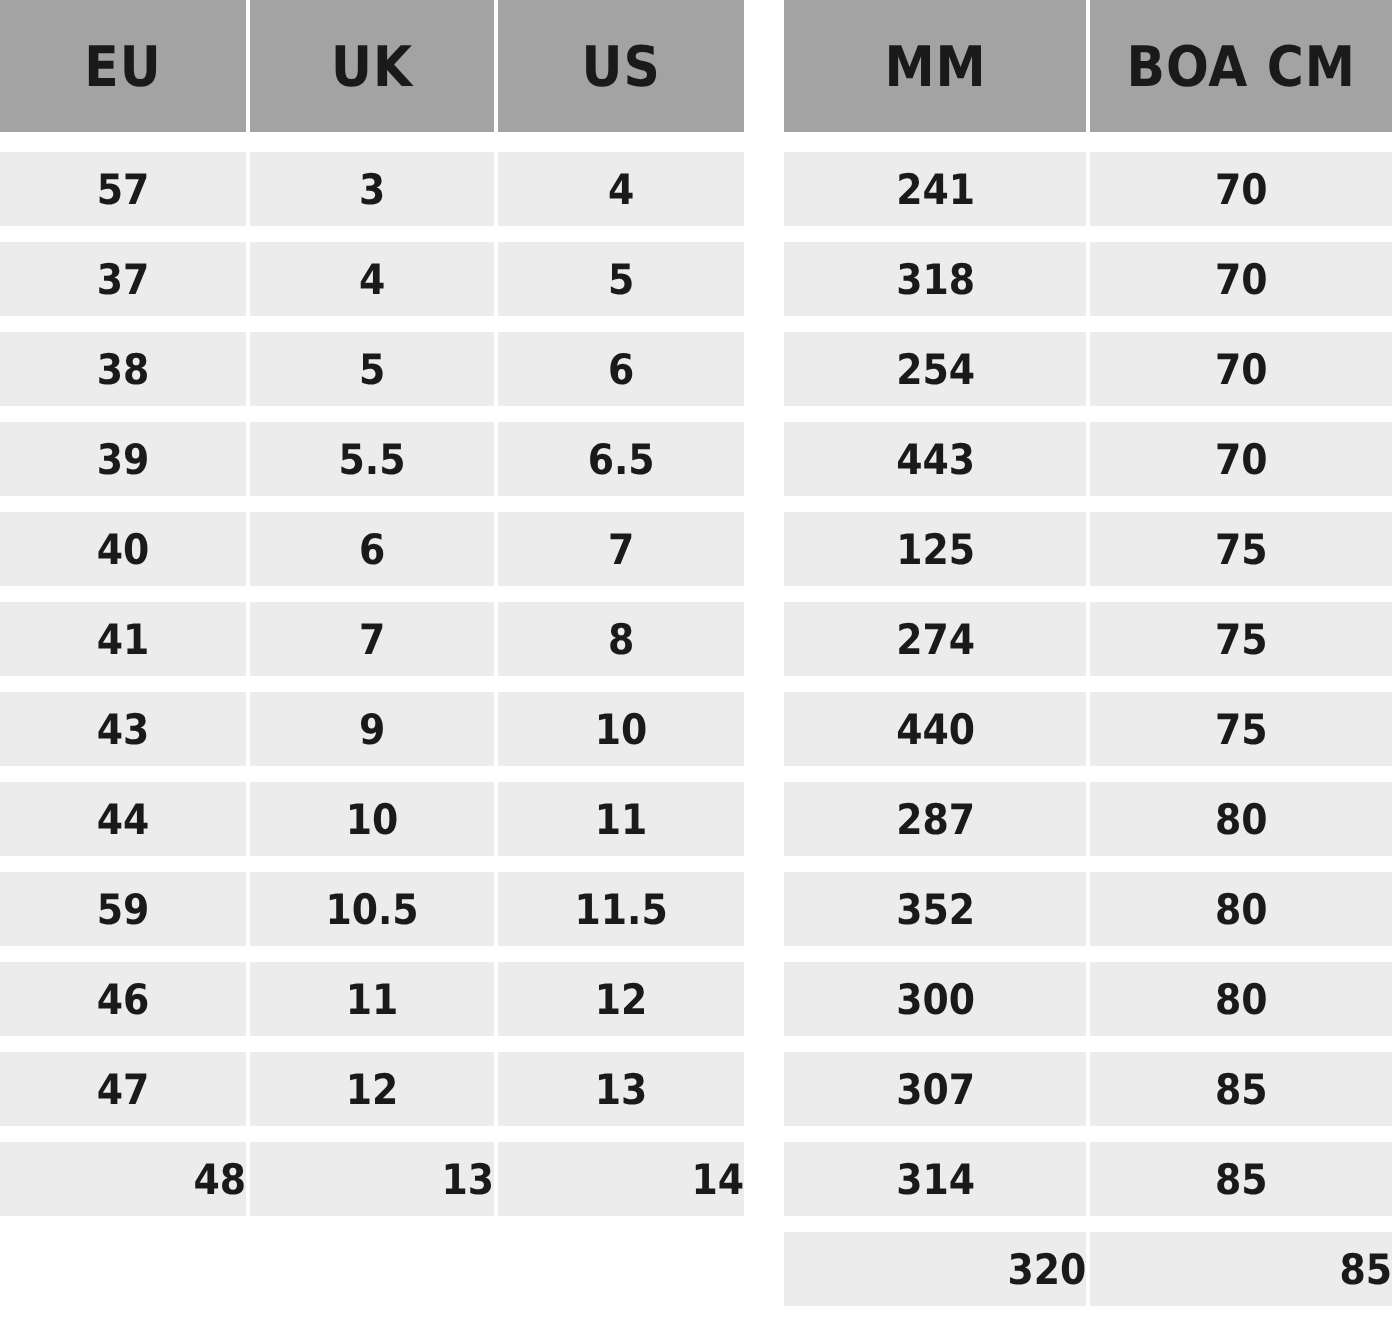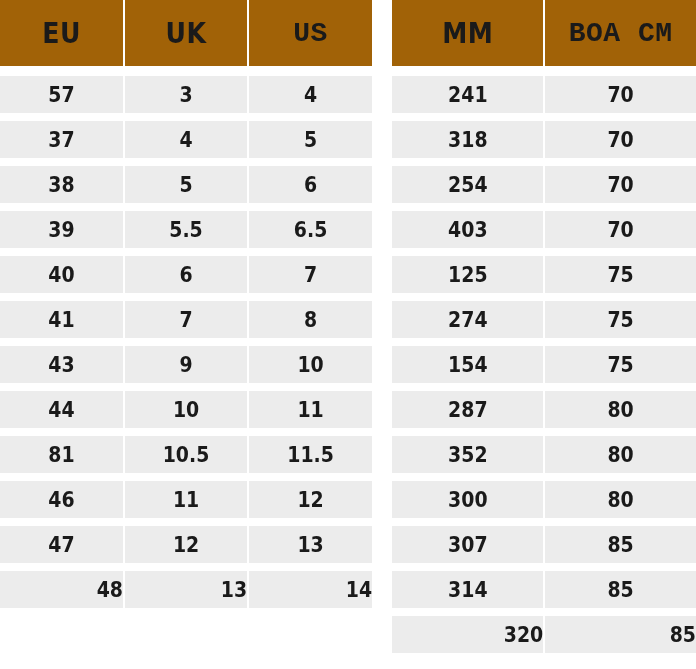--- a/index.html
+++ b/index.html
@@ -26,34 +26,34 @@
   .left-block { width: 402px; }
   .gap-block { width: 22px; }
   .right-block { width: 328px; }
 
   table {
     border-collapse: collapse;
     width: 100%;
     table-layout: fixed;
   }
   .header-row th {
-    background: #a16207;
+    background: #a3a3a3;
     color: #1a1a1a;
     font-size: 28px;
     font-weight: bold;
     text-align: center;
     height: 66px;
     padding: 0;
     letter-spacing: 0.5px;
     font-family: "DejaVu Sans Condensed", "Liberation Sans Narrow", "Liberation Sans", sans-serif;
     font-stretch: condensed;
     border-right: 2px solid #ffffff;
     border-bottom: 10px solid #ffffff;
   }
-  .header-row th:last-child { border-right: none; font-family: Liberation Mono, monospace; }
+  .header-row th:last-child { border-right: none; }
 
   tbody td {
     background: #ececec;
     color: #1a1a1a;
     font-size: 21px;
     font-weight: bold;
     text-align: center;
     height: 37px;
     padding: 0;
     font-family: "DejaVu Sans Condensed", "Liberation Sans Narrow", "Liberation Sans", sans-serif;
@@ -113,21 +113,21 @@
           <td>43</td>
           <td>9</td>
           <td>10</td>
         </tr>
         <tr>
           <td>44</td>
           <td>10</td>
           <td>11</td>
         </tr>
         <tr>
-          <td>81</td>
+          <td>59</td>
           <td>10.5</td>
           <td>11.5</td>
         </tr>
         <tr>
           <td>46</td>
           <td>11</td>
           <td>12</td>
         </tr>
         <tr>
           <td>47</td>
@@ -160,33 +160,33 @@
         </tr>
         <tr>
           <td>318</td>
           <td>70</td>
         </tr>
         <tr>
           <td>254</td>
           <td>70</td>
         </tr>
         <tr>
-          <td>403</td>
+          <td>443</td>
           <td>70</td>
         </tr>
         <tr>
           <td>125</td>
           <td>75</td>
         </tr>
         <tr>
           <td>274</td>
           <td>75</td>
         </tr>
         <tr>
-          <td>154</td>
+          <td>440</td>
           <td>75</td>
         </tr>
         <tr>
           <td>287</td>
           <td>80</td>
         </tr>
         <tr>
           <td>352</td>
           <td>80</td>
         </tr>

